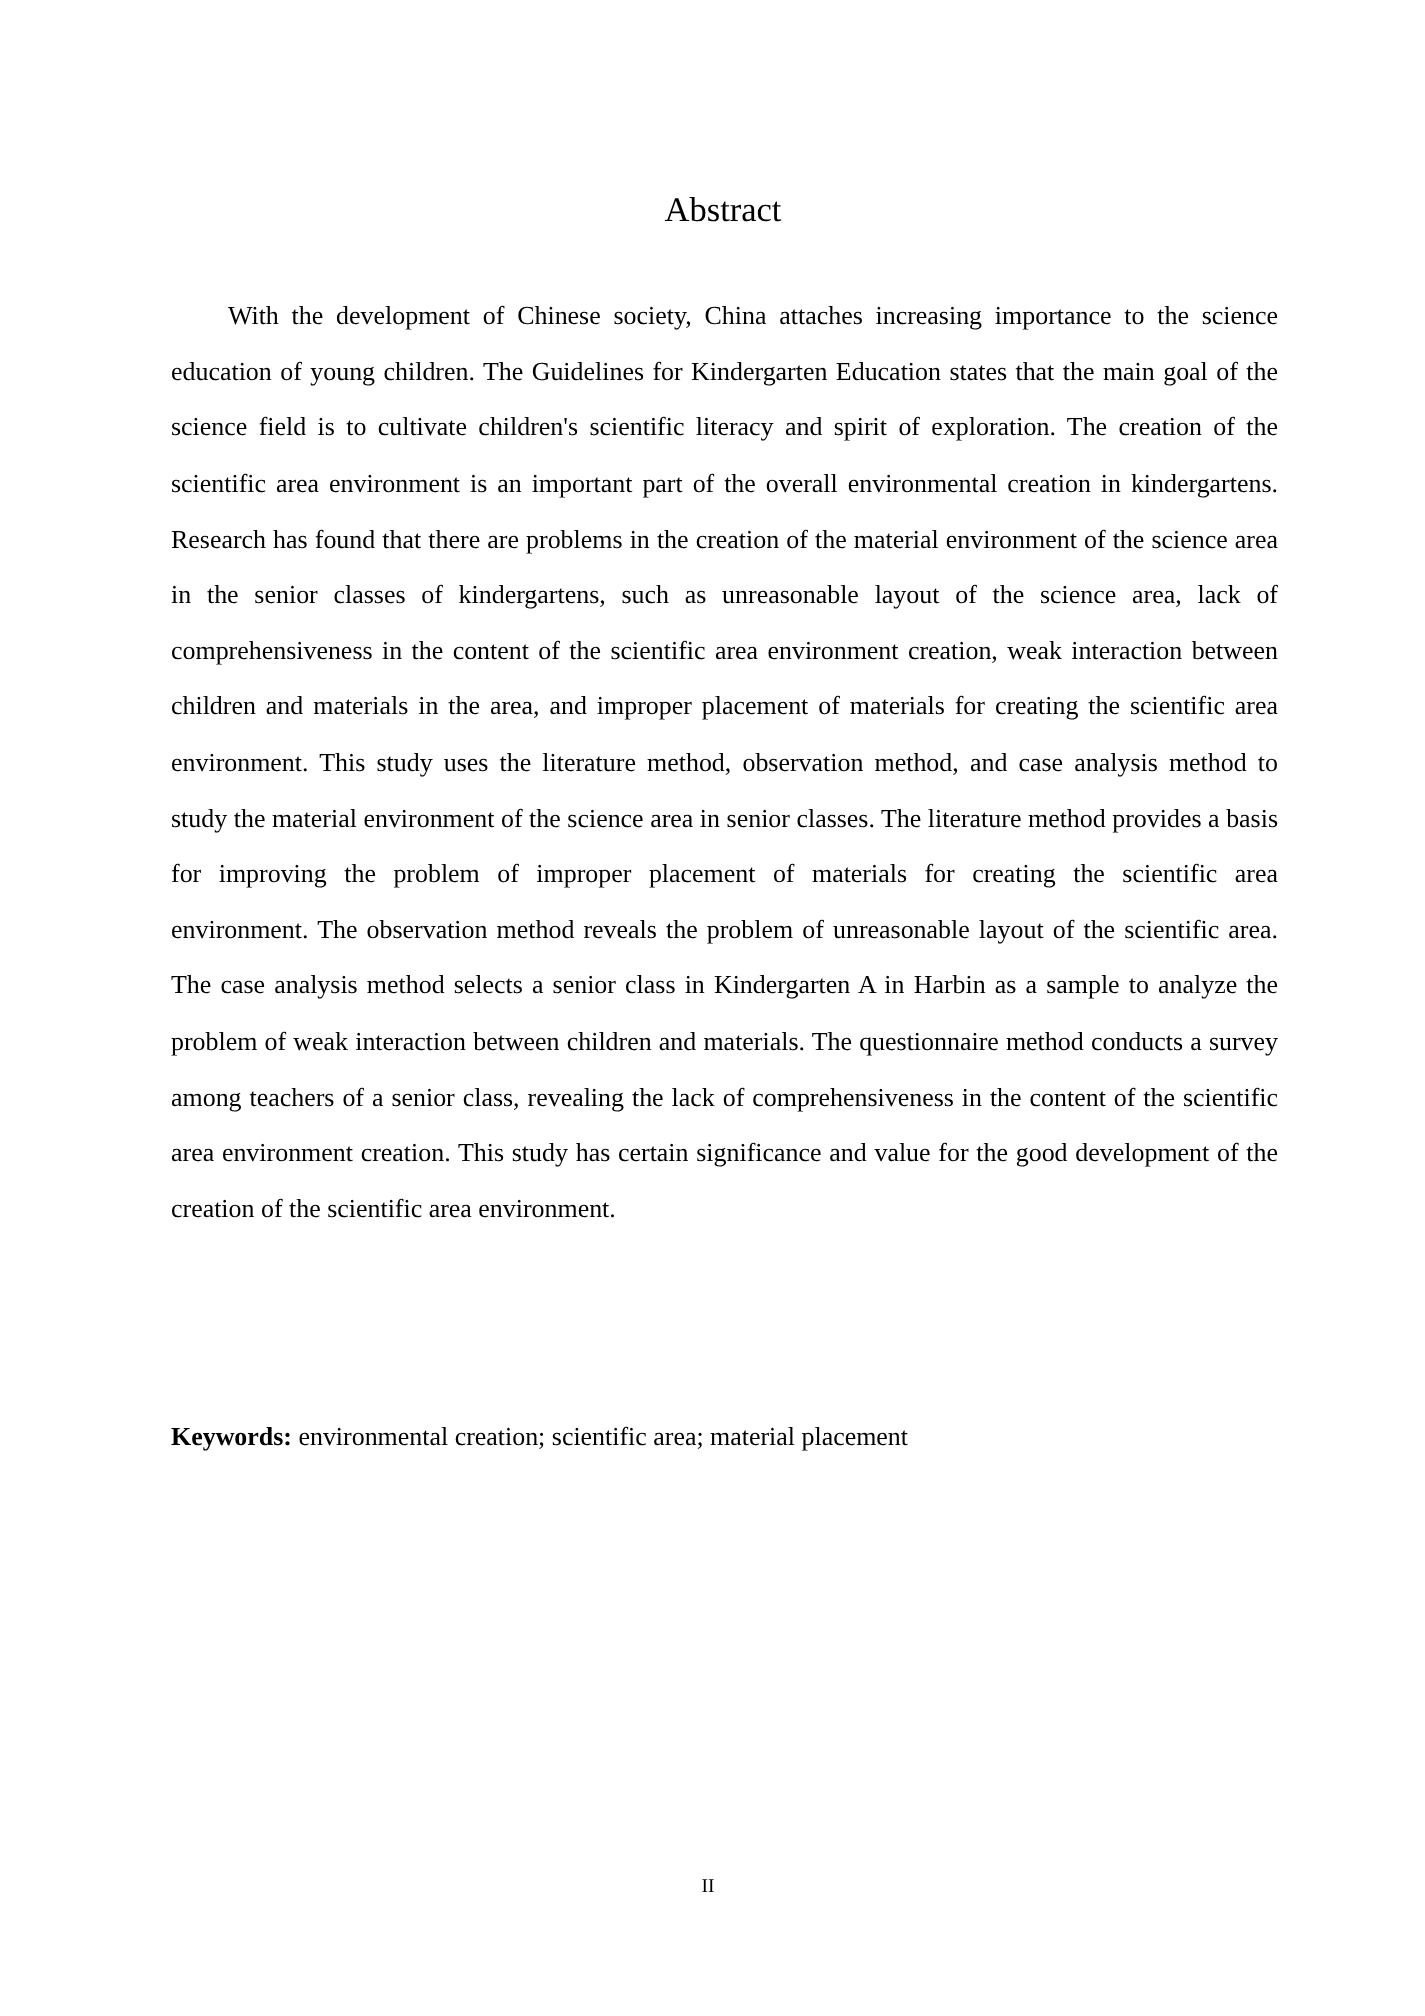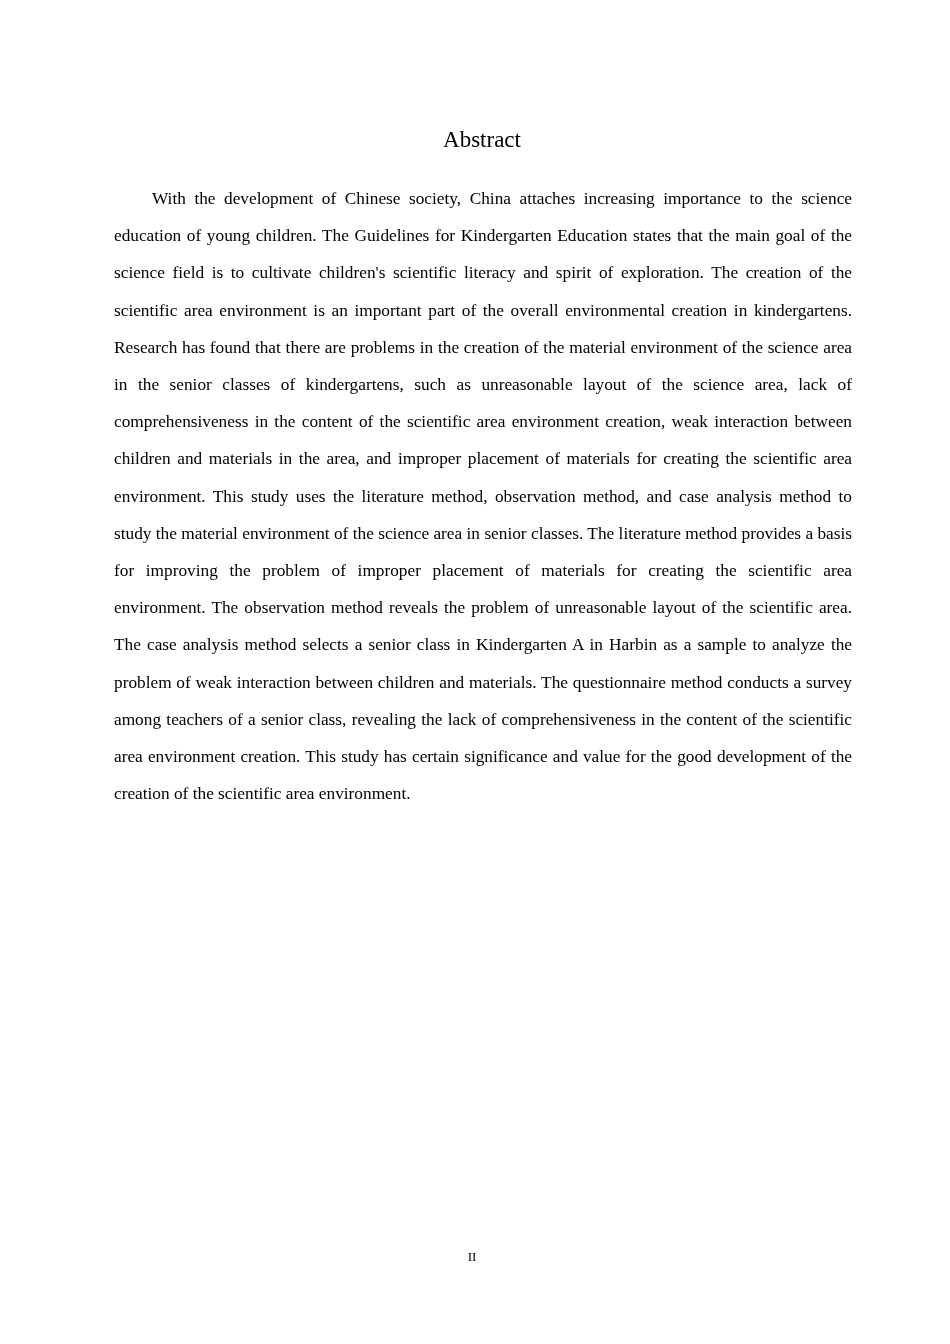--- a/index.html
+++ b/index.html
@@ -28,21 +28,21 @@
       left: 0;
       width: 964px;
       text-align: center;
       font-size: 23px;
       line-height: 32px;
       font-weight: normal;
       margin: 0;
     }
     .abstract-body {
       position: absolute;
-      top: 180px;
+      top: 192px;
       left: 114px;
       width: 738px;
       font-size: 17.3px;
       line-height: 37.2px;
       text-align: justify;
       text-indent: 38px;
       margin: 0;
     }
     .keywords {
       position: absolute;
@@ -67,15 +67,16 @@
     }
   </style>
 </head>
 <body>
 
 <div class="page">
   <h1 class="title">Abstract</h1>
 
   <p class="abstract-body">With the development of Chinese society, China attaches increasing importance to the science education of young children. The Guidelines for Kindergarten Education states that the main goal of the science field is to cultivate children's scientific literacy and spirit of exploration. The creation of the scientific area environment is an important part of the overall environmental creation in kindergartens. Research has found that there are problems in the creation of the material environment of the science area in the senior classes of kindergartens, such as unreasonable layout of the science area, lack of comprehensiveness in the content of the scientific area environment creation, weak interaction between children and materials in the area, and improper placement of materials for creating the scientific area environment. This study uses the literature method, observation method, and case analysis method to study the material environment of the science area in senior classes. The literature method provides a basis for improving the problem of improper placement of materials for creating the scientific area environment. The observation method reveals the problem of unreasonable layout of the scientific area. The case analysis method selects a senior class in Kindergarten A in Harbin as a sample to analyze the problem of weak interaction between children and materials. The questionnaire method conducts a survey among teachers of a senior class, revealing the lack of comprehensiveness in the content of the scientific area environment creation. This study has certain significance and value for the good development of the creation of the scientific area environment.</p>
 
+  <p class="keywords"><span class="kw-label">Keywords:</span><span> environmental creation; scientific area; material placement</span></p>
 
   <div class="page-number">II</div>
 </div>
 
 </body></html>

